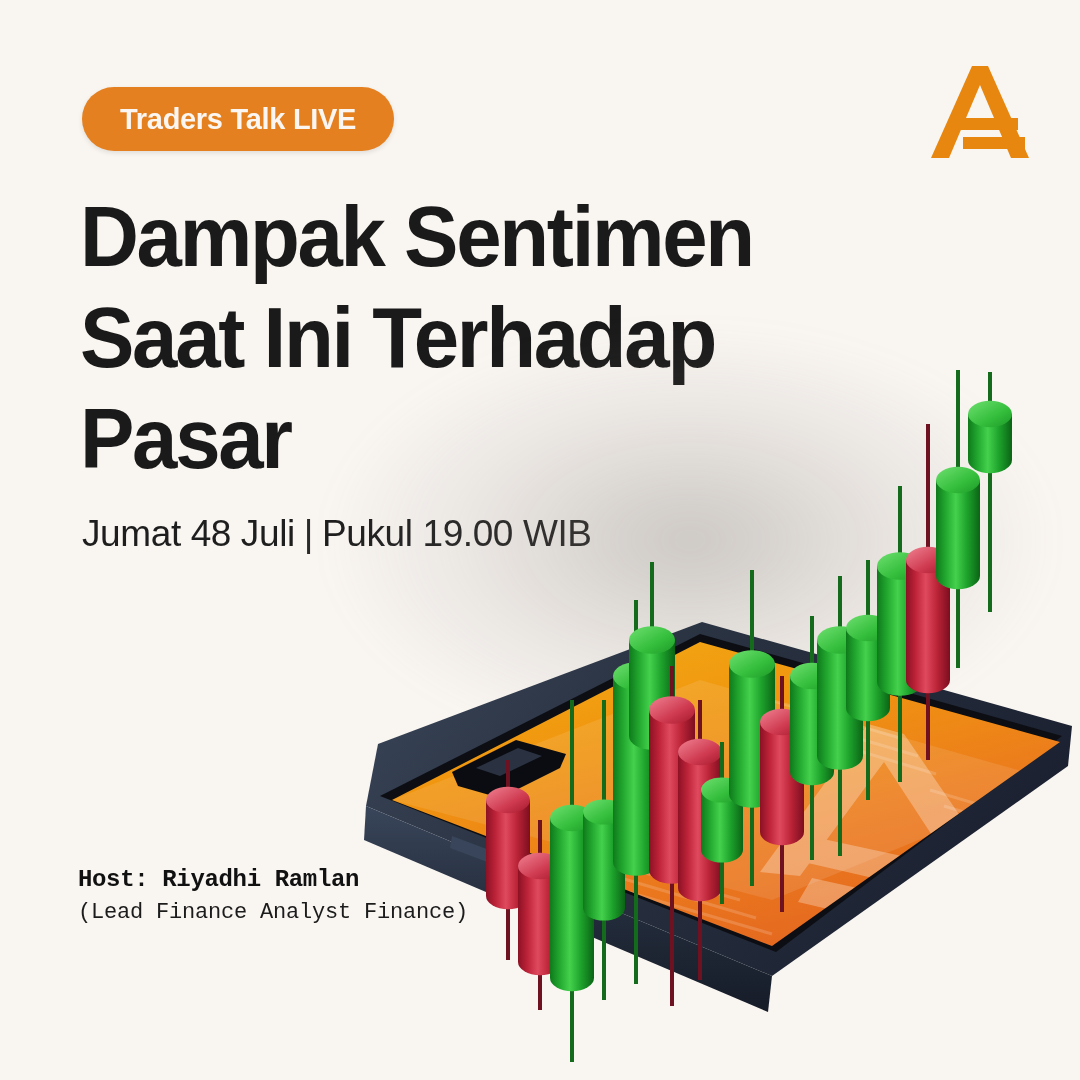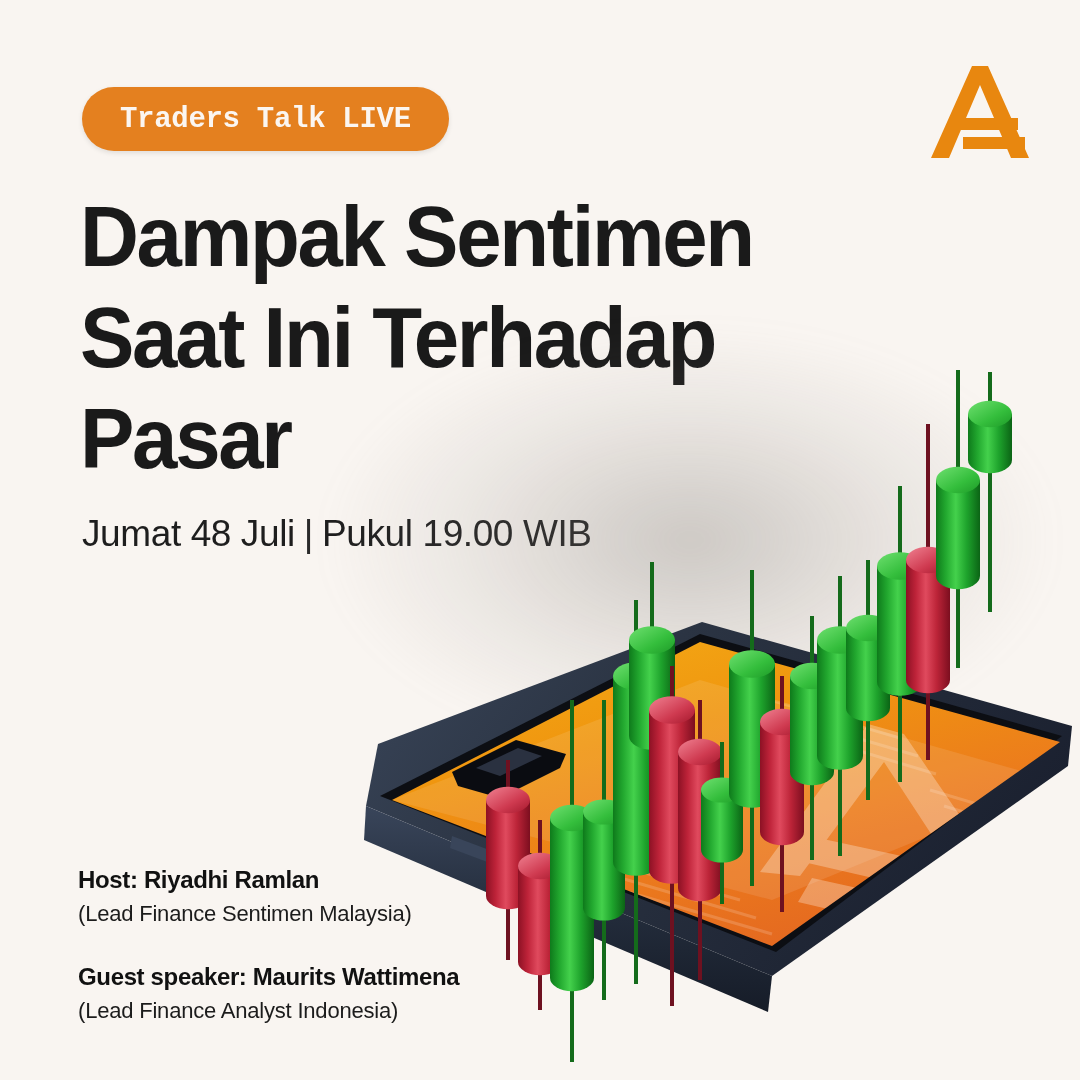--- a/index.html
+++ b/index.html
@@ -19,21 +19,20 @@
   #logo { position:absolute; left:925px; top:58px; width:110px; height:105px; }
 
   
   #badge {
     position:absolute; left:82px; top:87px;
     height:64px; padding:0 38px;
     display:flex; align-items:center; justify-content:center;
     background:#E4801F;
     border-radius:40px;
     box-shadow:0 2px 5px rgba(0,0,0,.10);
-    font-family:Liberation Mono, monospace;
   }
   #badge-label {
     color:#FBF6F1; font-size:29px; font-weight:bold;
     letter-spacing:-.3px; white-space:nowrap;
   }
 
   
   #headline {
     position:absolute; left:80px; top:186px; width:760px;
     color:#1A1A1A;
@@ -45,21 +44,21 @@
 
   
   #dateline {
     position:absolute; left:82px; top:513px;
     color:#1E1E1E; font-size:37px; font-weight:400;
     letter-spacing:-.4px; white-space:nowrap;
   }
   #dateline .sep { margin:0 9px; font-weight:300; color:#2A2A2A; }
 
   
-  #credits { position:absolute; left:78px; top:866px; z-index:40; }
+  #credits { position:absolute; left:78px; top:866px; z-index:40;font-family:Liberation Mono, monospace; }
   .credit-block { margin-bottom:36px; }
   .credit-name {
     font-size:24px; font-weight:bold; color:#111;
     letter-spacing:-.35px; white-space:nowrap; margin-bottom:7px;
   }
   .credit-role {
     font-size:22px; font-weight:400; color:#1C1C1C;
     letter-spacing:-.2px; white-space:nowrap;
   }
 
@@ -281,21 +280,17 @@
           <line x1="990" x2="990" y1="372" y2="612" stroke="#146B1B" stroke-width="4"></line>
           <path d="M968 414 L968 460 A22 13.2 0 0 0 1012 460 L1012 414 Z" fill="url(#gBody)"></path>
           <ellipse cx="990" cy="414" rx="22" ry="13.2" fill="url(#gCap)"></ellipse>
         </g>
       </g>
   </svg>
 
   <div id="credits">
     <div class="credit-block">
       <div class="credit-name">Host: Riyadhi Ramlan</div>
-      <div class="credit-role">(Lead Finance Sentimen Malaysia)</div>
+      <div class="credit-role">(Lead Finance Analyst Finance)</div>
     </div>
-    <div class="credit-block">
-      <div class="credit-name">Guest speaker: Maurits Wattimena</div>
-      <div class="credit-role">(Lead Finance Analyst Indonesia)</div>
-    </div>
   </div>
 
 </div>
 
 </body></html>

